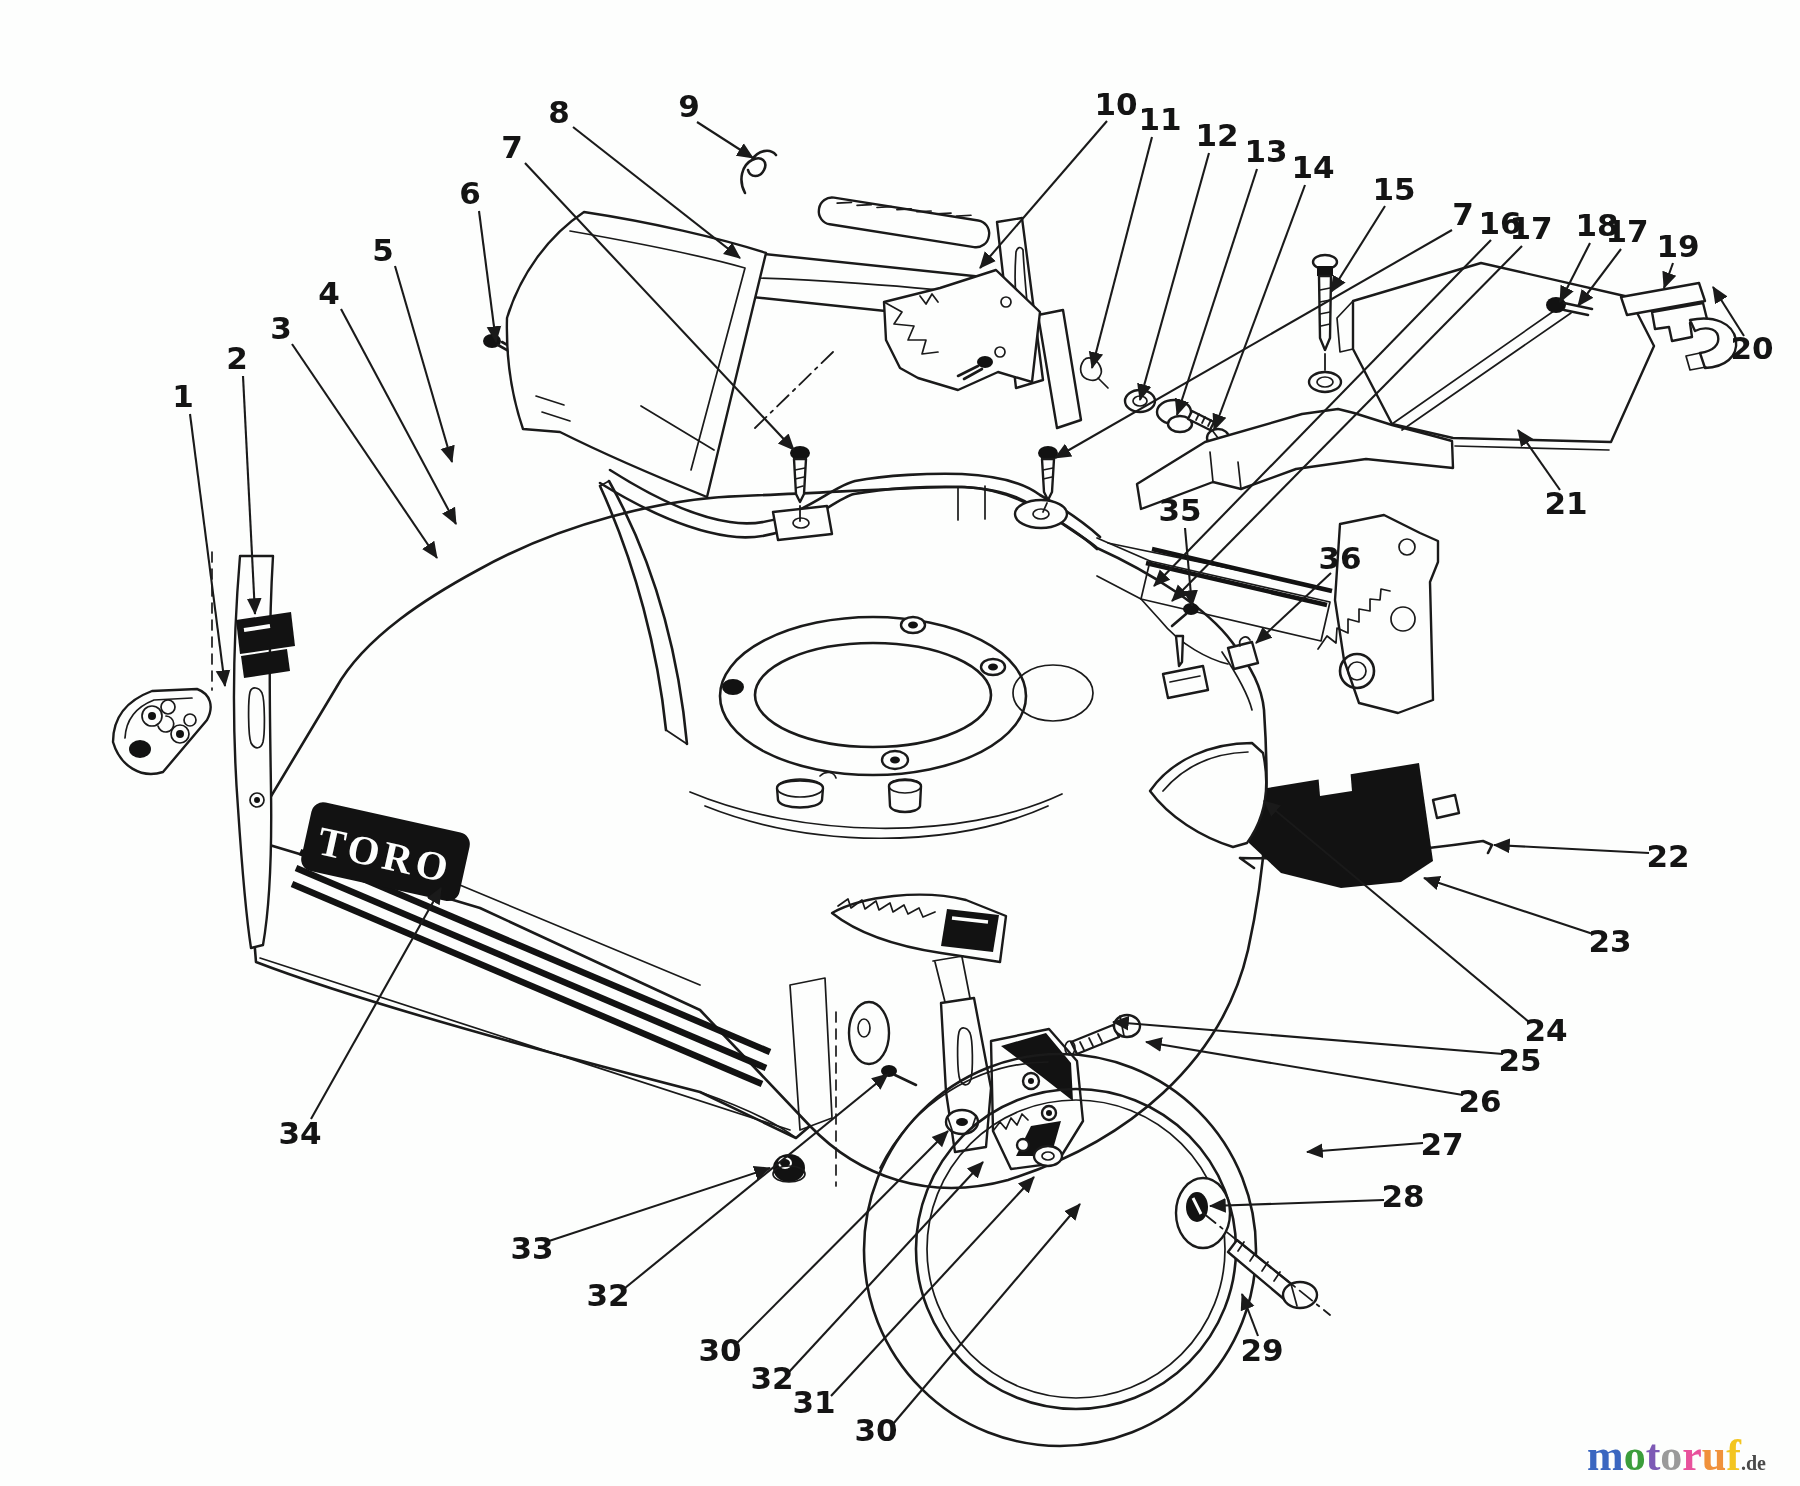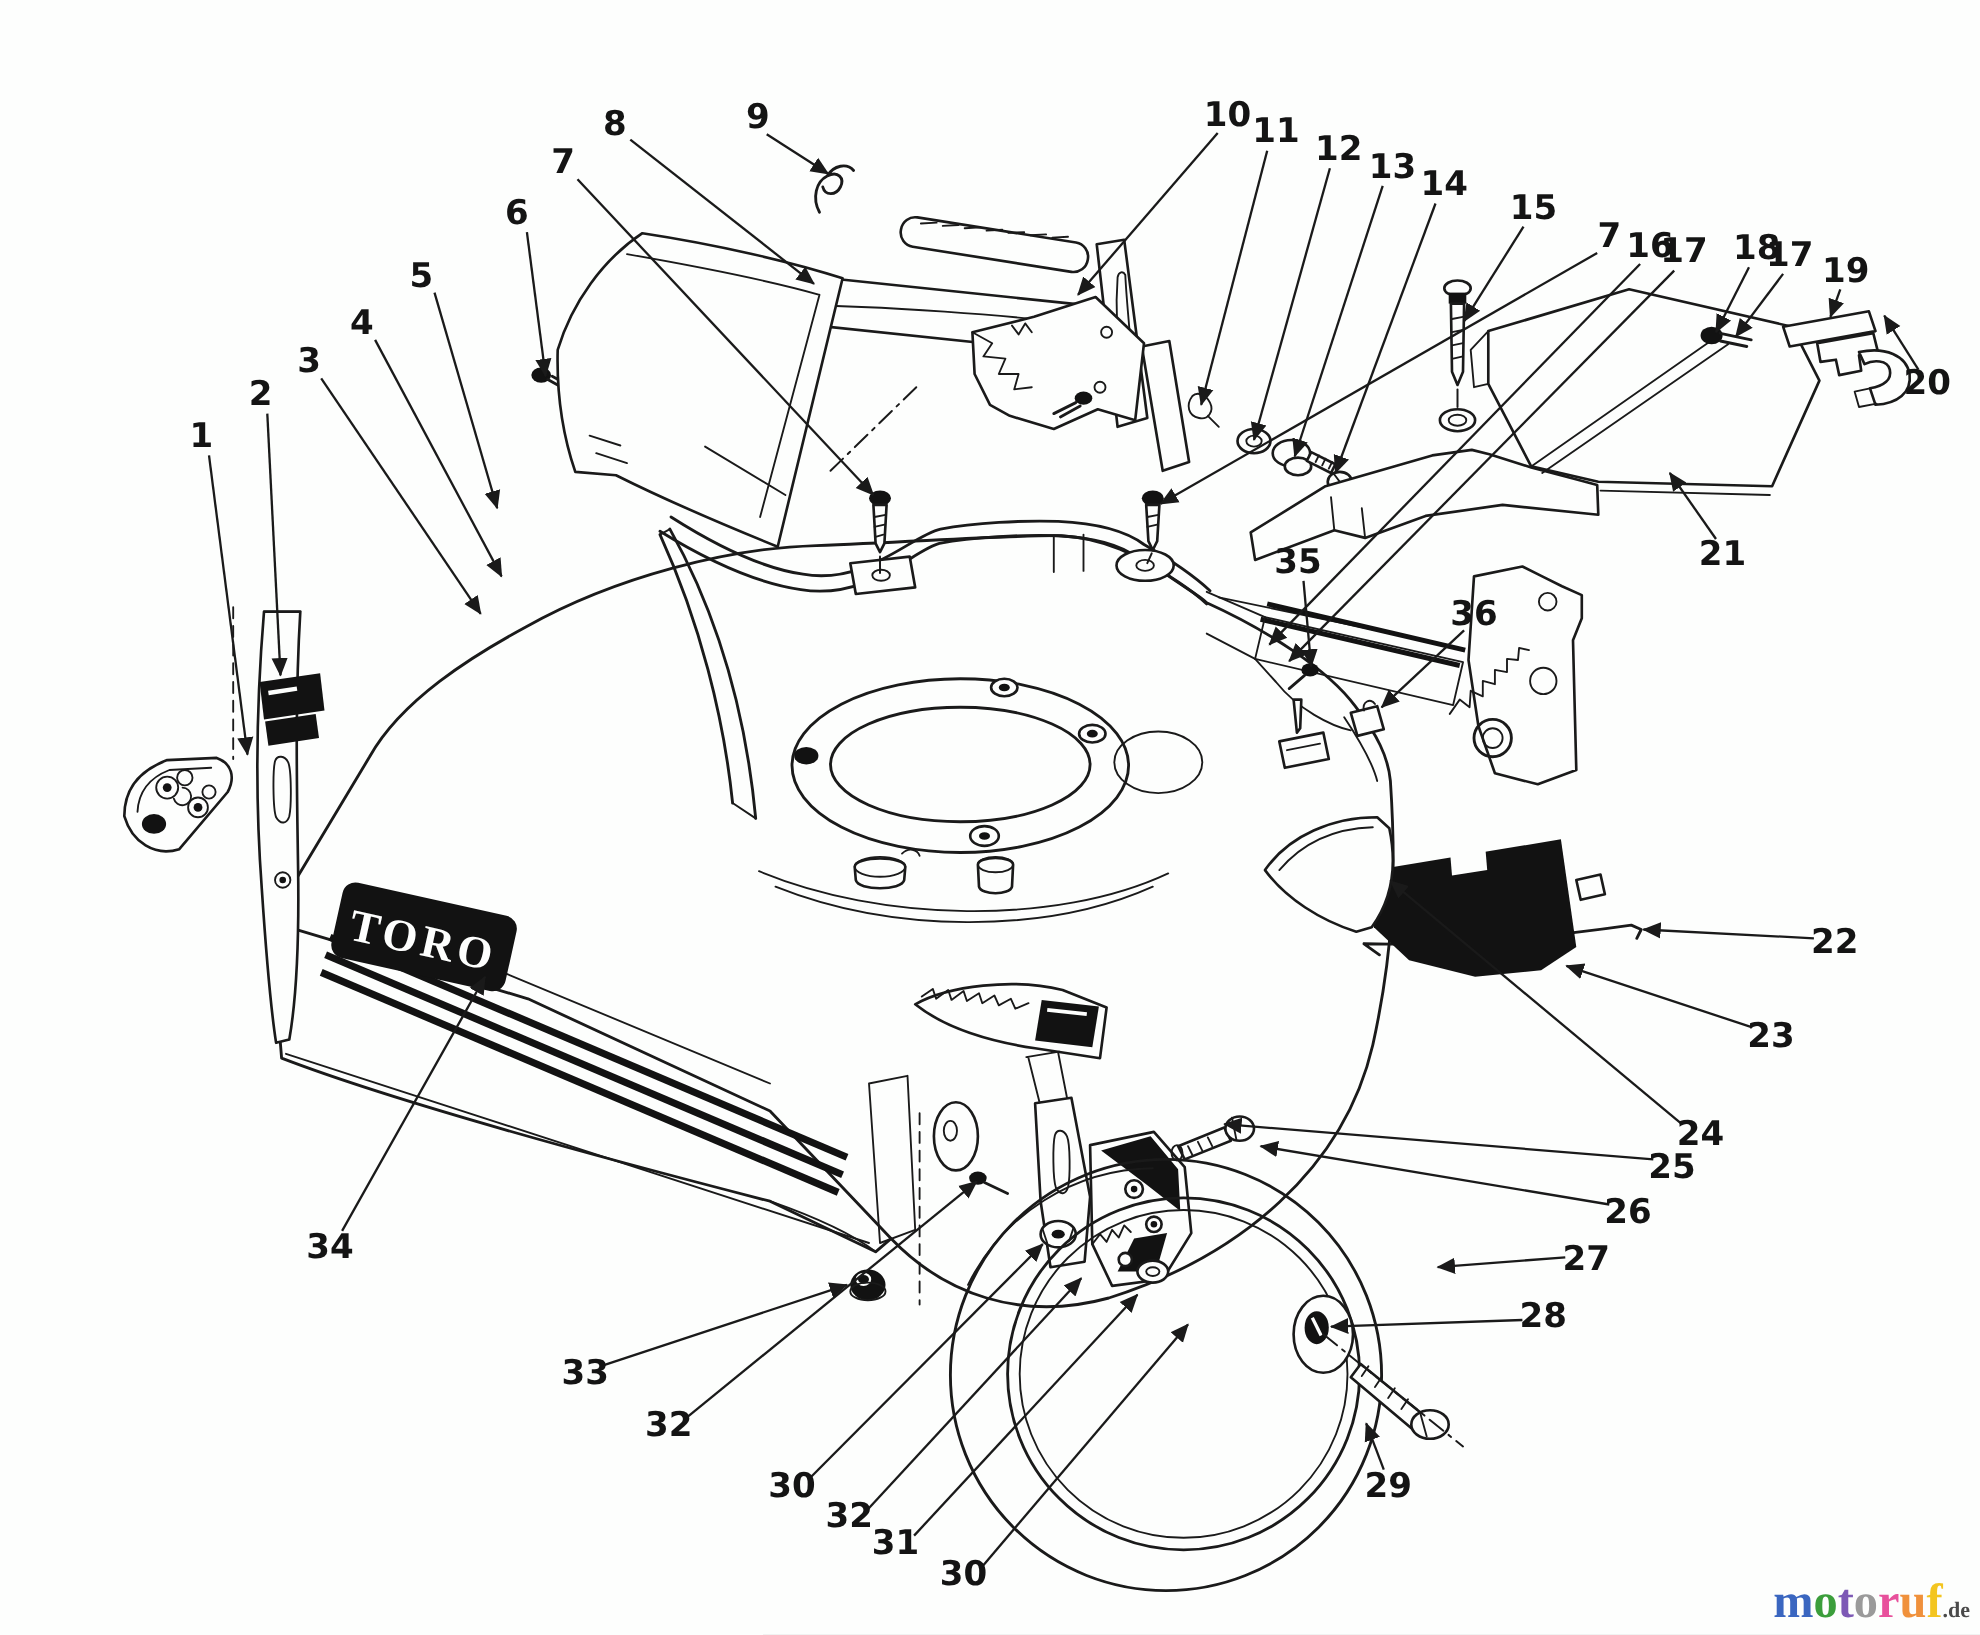--- a/index.html
+++ b/index.html
@@ -13,21 +13,21 @@
   .blk{fill:#121212;stroke:none;}
   .wht{fill:#fdfefd;stroke:none;}
   .whtln{fill:#fdfefd;stroke:#1a1a1a;stroke-width:2.4;stroke-linejoin:round;}
   .dash{stroke-dasharray:10 7;}
   .dashdot{stroke-dasharray:16 6 3 6;stroke-width:1.8;}
   .callout-num{font-family:"DejaVu Sans",sans-serif;font-weight:bold;font-size:31px;fill:#141414;
                text-anchor:middle;dominant-baseline:middle;}
   .leader{stroke:#1a1a1a;stroke-width:2.1;fill:none;}
   .toro-text{font-family:"Liberation Serif",serif;font-weight:bold;font-size:41px;fill:#fdfefd;
              letter-spacing:4px;text-anchor:middle;}
-  .watermark{position:absolute;right:9px;bottom:8px;font-family:"Liberation Serif",serif;
+  .watermark{position:absolute;right:34px;bottom:8px;font-family:"Liberation Serif",serif;
              font-weight:bold;font-size:44px;line-height:1;white-space:nowrap;}
   .watermark .sm{font-size:20px;font-weight:bold;}
 </style>
 </head>
 <body>
 
 <div class="stage">
 <svg id="diagram-svg" width="1800" height="1486" viewBox="0 0 1800 1486">
   <defs>
     <marker id="arr" markerWidth="9" markerHeight="9" refX="7.5" refY="4.5" orient="auto">

